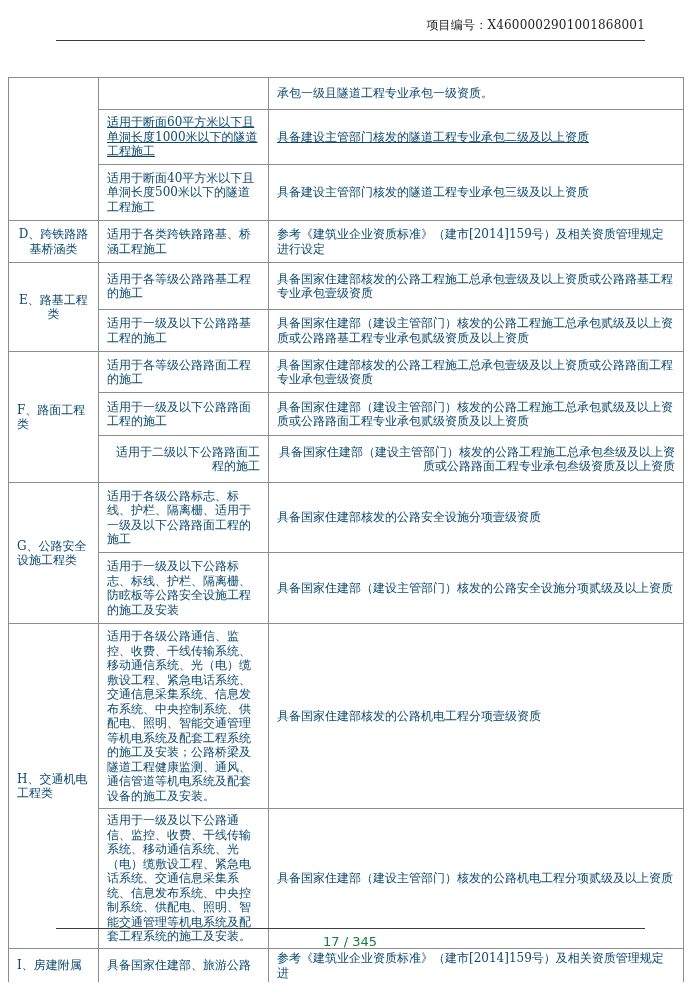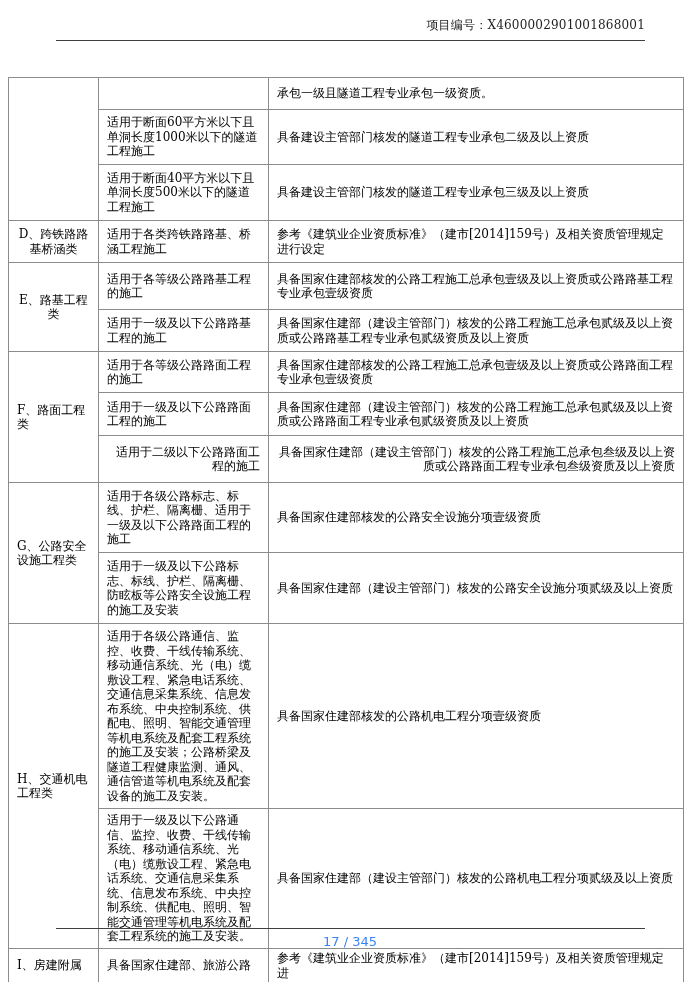--- a/index.html
+++ b/index.html
@@ -24,31 +24,31 @@
   }
   
   .qual-table{
     position:absolute;left:8px;top:77px;
     border-collapse:collapse;table-layout:fixed;
     width:675px;
   }
   .qual-table td{
     border:1px solid #8c8c8c;
     font-size:12px;line-height:14.5px;
-    color:#000000;
+    color:#0c4a6e;
     padding:2px 8px;
     vertical-align:middle;
     word-break:break-all;
   }
   td.cat{width:90px;}
   td.scope{width:170px;}
   td.req{width:415px;}
   td.center{text-align:center;}
   tr.r0 td{height:27px;}
-  tr.r1 td{height:50px;}
+  tr.r1 td{height:50px;text-decoration:underline;}
   tr.r2 td{height:51px;}
   tr.r3 td{height:37px;}
   tr.r4 td{height:42px;}
   tr.r5 td{height:37px;font-family:Liberation Serif, serif;}
   tr.r6 td{height:36px;}
   tr.r7 td{height:38px;}
   tr.r8 td{height:42px;text-align:right;}
   tr.r9 td{height:65px;}
   tr.r10 td{height:66px;}
   tr.r11 td{height:180px;}
@@ -56,21 +56,21 @@
   tr.r13 td{height:29px;border-bottom:none;}
   
   .footer-rule{
     position:absolute;left:56px;top:928px;width:589px;height:0;
     border-top:1.4px solid #3f3f3f;
   }
   .page-number{
     position:absolute;left:0;top:934px;width:700px;
     text-align:center;
     font-family:"DejaVu Sans","Liberation Sans",sans-serif;
-    font-size:13px;color:#3b82f6;
+    font-size:13px;color:#15803d;
   }
 </style>
 </head>
 <body>
 
 <div class="doc-header">项目编号：X4600002901001868001</div>
 <div class="header-rule"></div>
 
 <table class="qual-table">
   <colgroup>

